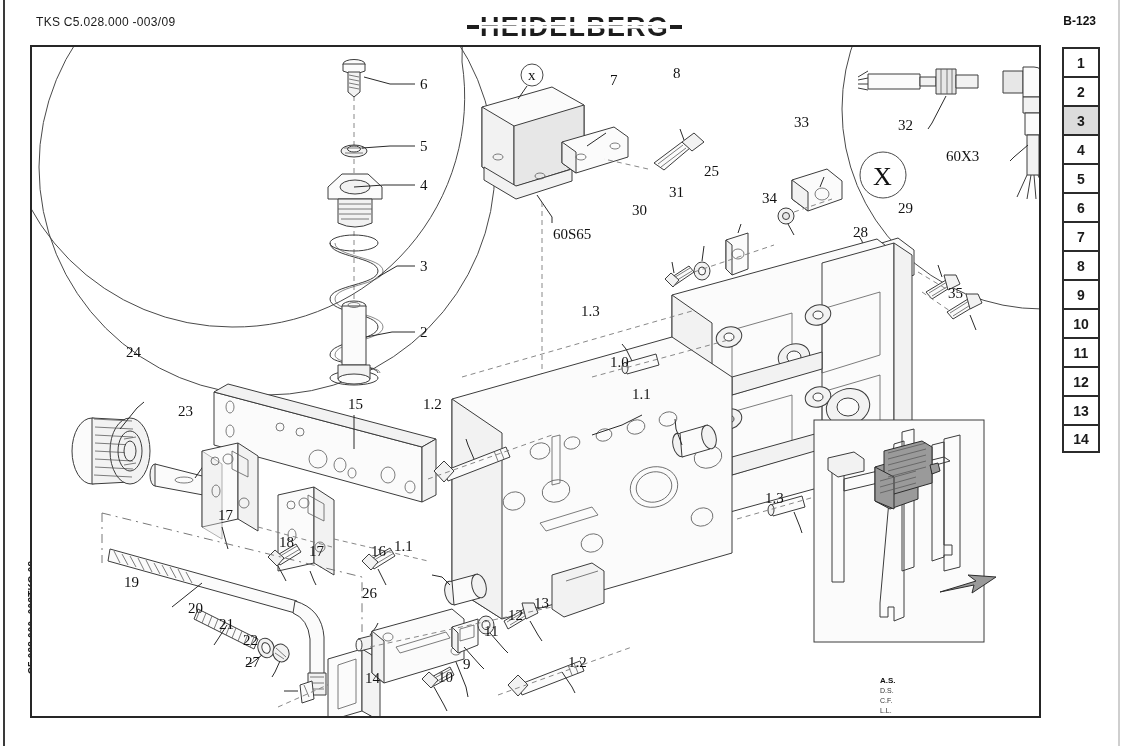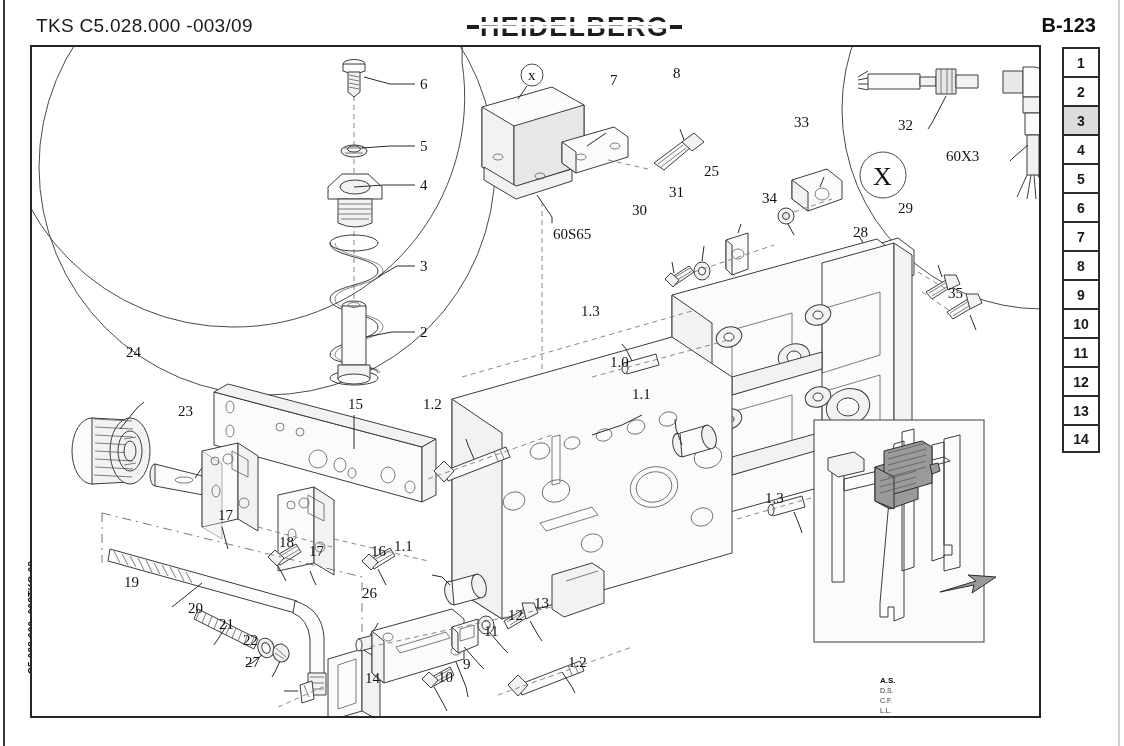--- a/index.html
+++ b/index.html
@@ -5,34 +5,34 @@
   html,body{margin:0;padding:0;background:#ffffff;}
   body{width:1124px;height:746px;position:relative;overflow:hidden;
        font-family:"Liberation Sans", sans-serif;color:#111;}
 
   
   #page{position:absolute;left:0;top:0;width:1124px;height:746px;background:#fff;}
 
   #outer-rule-left{position:absolute;left:3px;top:0;width:2px;height:746px;background:#3a3a3a;}
   #outer-rule-right{position:absolute;left:1118px;top:0;width:2px;height:746px;background:#cfcfcf;}
 
-  #doc-code{position:absolute;left:36px;top:15px;font-size:19px;letter-spacing:.3px;
+  #doc-code{position:absolute;left:36px;top:15px;font-size:12px;letter-spacing:.3px;
             color:#1a1a1a;white-space:nowrap;font-family:"Liberation Sans",sans-serif;}
 
   
   #brand{position:absolute;left:467px;top:16px;height:22px;display:flex;align-items:center;}
   #brand .bar{width:12px;height:4px;background:#1d1d1d;}
   #brand .word{font-family:"Liberation Sans",sans-serif;font-weight:bold;font-size:27px;
                 letter-spacing:1.2px;color:#1d1d1d;position:relative;padding:0 1px;line-height:21px;}
   #brand .word:after{content:"";position:absolute;left:0;right:0;top:50%;height:3px;
                      background:#ffffff;transform:translateY(-1.5px);}
   #brand .word:before{content:"";position:absolute;left:0;right:0;top:28%;height:3px;
                      background:#ffffff;}
 
-  #page-code{position:absolute;right:28px;top:14px;font-size:20px;font-weight:bold;color:#111;}
+  #page-code{position:absolute;right:28px;top:14px;font-size:12px;font-weight:bold;color:#111;}
 
   
   #spine{position:absolute;left:-48px;top:612px;width:160px;transform:rotate(-90deg);
          transform-origin:center center;font-size:10px;font-weight:bold;letter-spacing:.2px;
          color:#1b1b1b;text-align:center;white-space:nowrap;}
 
   
   #frame{position:absolute;left:30px;top:45px;width:1011px;height:673px;
          border:2px solid #262626;background:#fff;box-sizing:border-box;}
   #frame-inner{position:absolute;left:0;top:0;right:0;bottom:0;}

